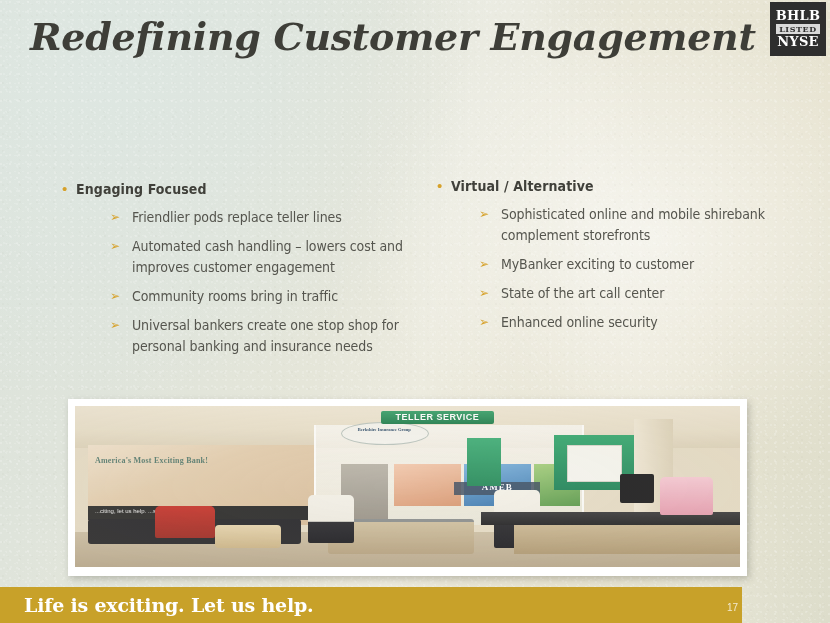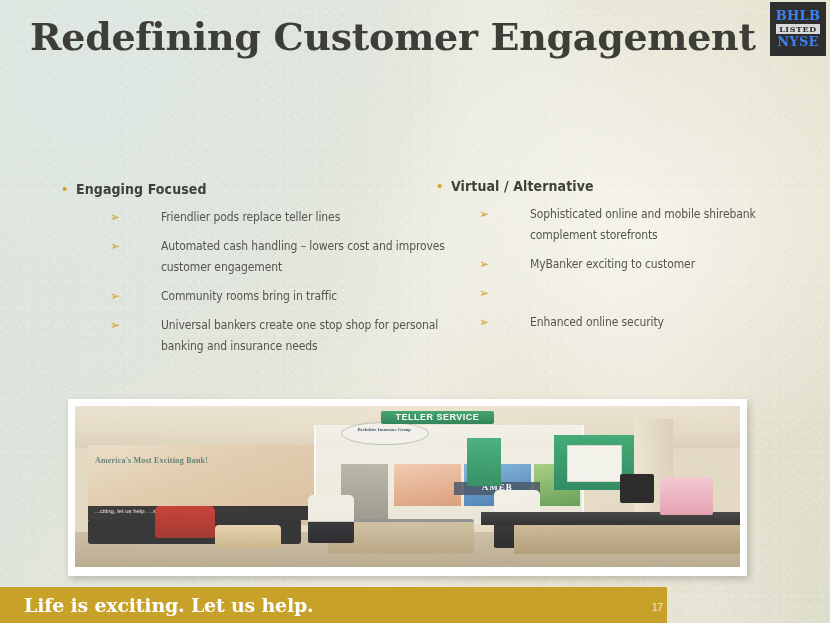--- a/index.html
+++ b/index.html
@@ -51,40 +51,41 @@
     left: 30px;
     top: 14px;
     width: 730px;
     font-family: "DejaVu Serif", "Liberation Serif", serif;
     font-weight: bold;
     font-size: 38px;
     letter-spacing: -0.3px;
     color: #3e3e38;
     line-height: 46px;
     white-space: nowrap;
+    font-style: italic;
   }
 
   
   #logo {
     position: absolute;
     right: 4px;
     top: 2px;
     width: 56px;
     height: 54px;
     background: #2e2e2e;
     display: flex;
     flex-direction: column;
     align-items: center;
     justify-content: center;
     gap: 1px;
     padding: 2px 0;
     box-sizing: border-box;
   }
   #logo .lg-top, #logo .lg-bot {
-    color: #3b82f6;
+    color: #ffffff;
     font-family: "DejaVu Serif", "Liberation Serif", serif;
     font-weight: bold;
     font-size: 13px;
     line-height: 14px;
     letter-spacing: 0.3px;
   }
   #logo .lg-mid {
     color: #2e2e2e;
     background: #d9d9d9;
     font-family: "DejaVu Serif", "Liberation Serif", serif;
@@ -145,25 +146,24 @@
   .lvl2 .arrow {
     width: 22px;
     flex: 0 0 22px;
     color: #d6a12a;
     font-size: 12px;
     line-height: 21px;
     font-family: "DejaVu Sans", sans-serif;
   }
   .lvl2 .lvl2-text {
     font-family: "DejaVu Sans Condensed", "Liberation Sans Narrow", "Liberation Sans", sans-serif;
-    font-size: 12px;
+    font-size: 14px;
     color: #55554e;
     line-height: 21px;
     letter-spacing: -0.1px;
-    margin-left: 29px;
   }
   #col-right .lvl2 { margin-left: 42px; }
 
   
   #photo-frame {
     position: absolute;
     left: 68px;
     top: 399px;
     width: 679px;
     height: 177px;
@@ -264,21 +264,21 @@
     background:#1b1b1d; border-radius:2px; }
   .ph-blur { inset:0; left:0; top:0; width:100%; height:100%;
     backdrop-filter: blur(0px);
     background: radial-gradient(ellipse at 50% 50%, rgba(255,255,255,0.06) 0%, rgba(200,190,165,0.14) 100%); }
 
   
   #footer {
     position: absolute;
     left: 0;
     bottom: 0;
-    width: 667px;
+    width: 742px;
     height: 36px;
     background: #c8a129;
   }
   #footer-text {
     position: absolute;
     left: 24px;
     top: 7px;
     color: #ffffff;
     font-family: "DejaVu Serif", "Liberation Serif", serif;
     font-weight: bold;
@@ -342,20 +342,21 @@
     <div class="lvl2">
       <span class="arrow">➢</span>
       <span class="lvl2-text">Sophisticated online and mobile shirebank complement storefronts</span>
     </div>
     <div class="lvl2">
       <span class="arrow">➢</span>
       <span class="lvl2-text">MyBanker exciting to customer</span>
     </div>
     <div class="lvl2">
       <span class="arrow">➢</span>
+      <span class="lvl2-text">State of the art call center</span>
     </div>
     <div class="lvl2">
       <span class="arrow">➢</span>
       <span class="lvl2-text">Enhanced online security</span>
     </div>
   </div>
 
   <div id="photo-frame">
     <div id="photo">
       <div class="ph ph-ceiling"></div>

